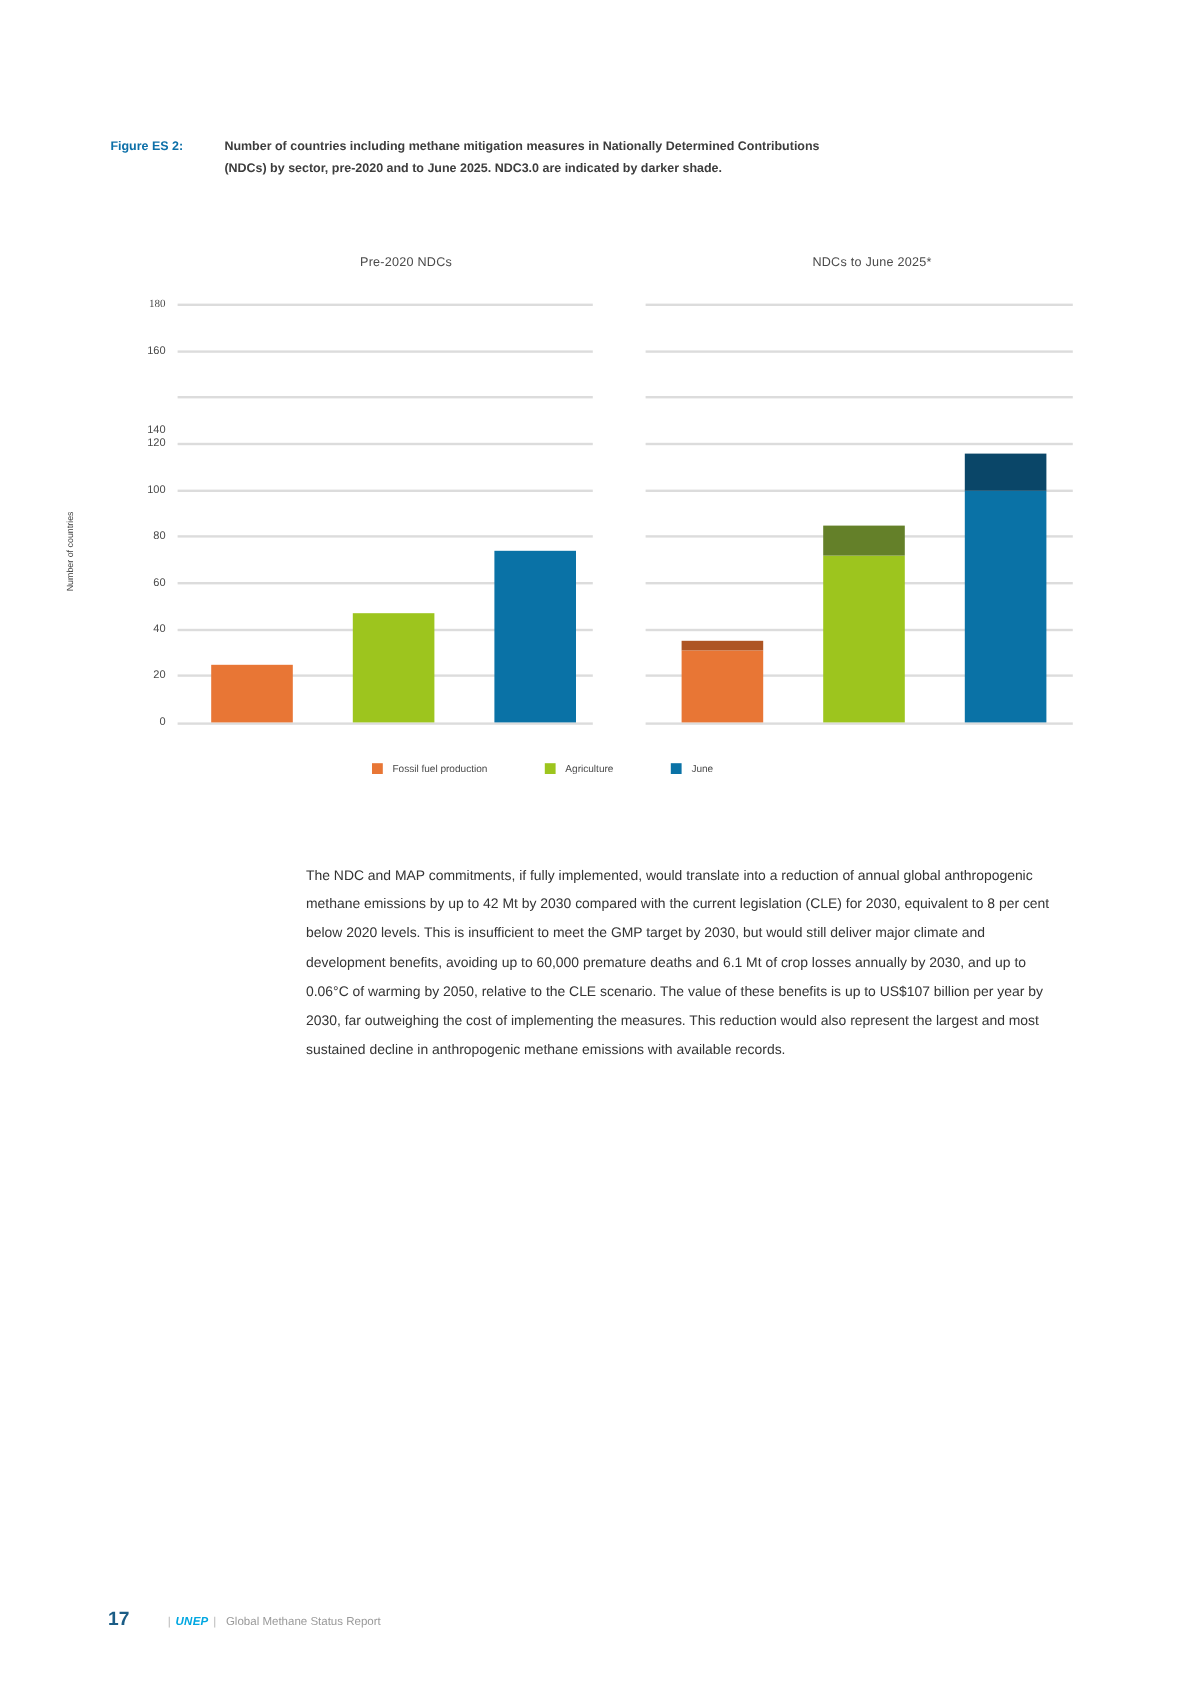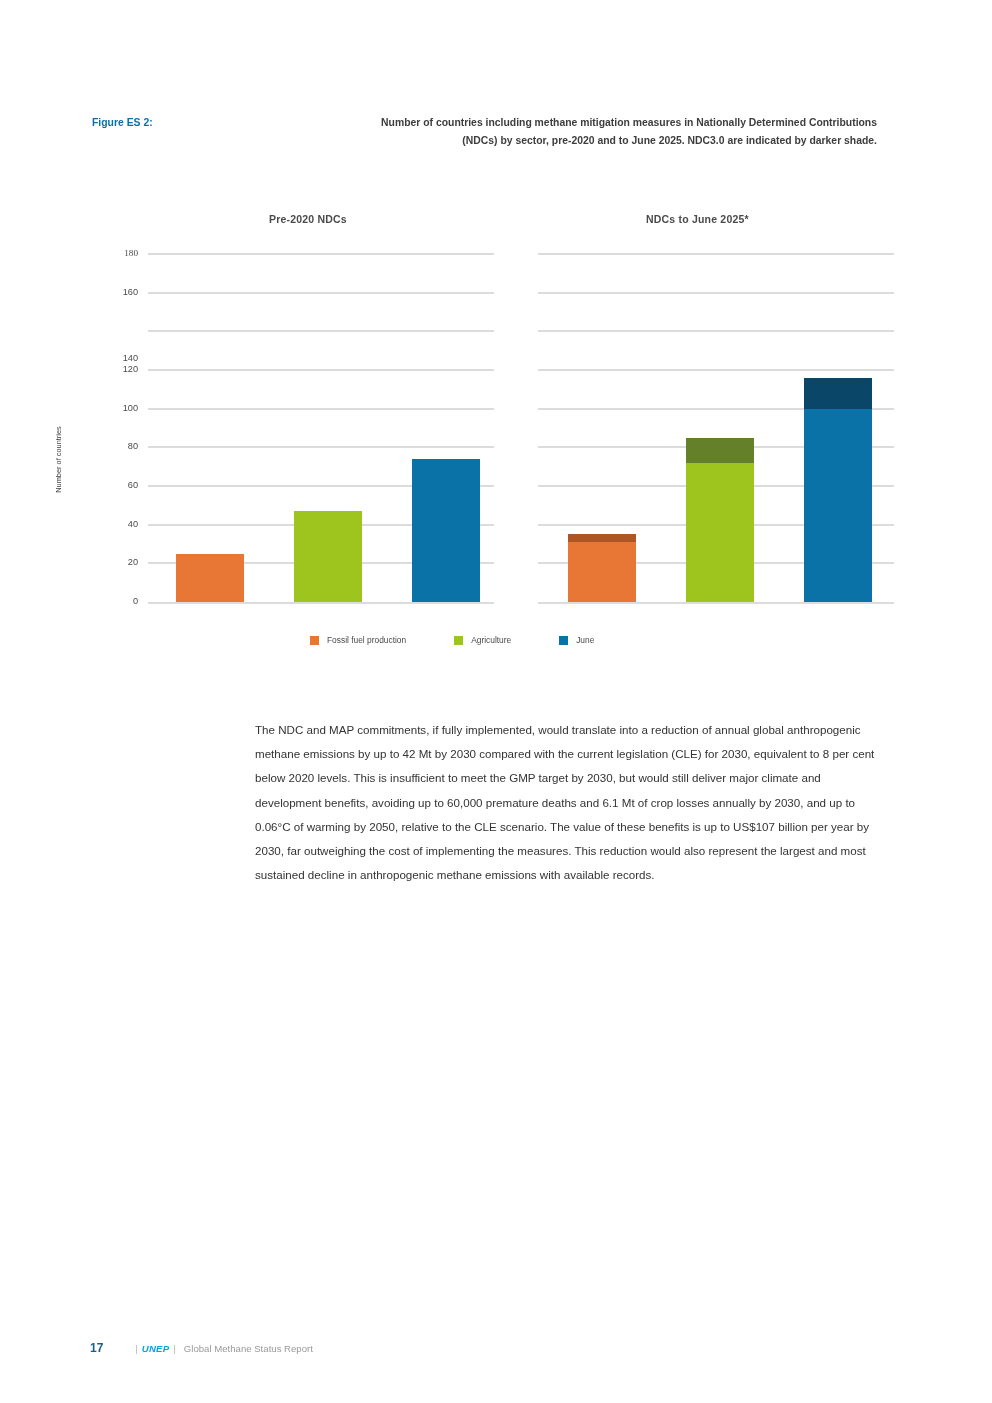--- a/index.html
+++ b/index.html
@@ -32,39 +32,39 @@
     font-weight: bold;
     display: inline-block;
     width: 95px;
     vertical-align: top;
   }
   .caption-body {
     display: inline-block;
     width: 690px;
     vertical-align: top;
     font-weight: bold;
-    text-align: right;
   }
   .caption-body .line { display: block; }
 
   
   .chart-area {
     position: absolute;
     left: 0;
     top: 0;
     width: 992px;
     height: 700px;
   }
   .panel-title {
     position: absolute;
     font-size: 10.5px;
-    font-weight: bold;
+    font-weight: normal;
     color: #4a4a4a;
     letter-spacing: 0.2px;
     white-space: nowrap;
+    margin-left: 31px;
   }
   #title-left  { left: 269px; top: 213px; }
   #title-right { left: 646px; top: 213px; }
 
   .y-axis-title {
     position: absolute;
     left: -12px;
     top: 455px;
     width: 140px;
     text-align: center;
@@ -164,21 +164,21 @@
     left: 90px;
     top: 1341px;
     display: flex;
     align-items: baseline;
     gap: 0;
     font-size: 9.6px;
     color: #8b8b8b;
   }
   .footer-page {
     font-weight: bold;
-    font-size: 12px;
+    font-size: 16px;
     color: #1b5d86;
     margin-right: 28px;
   }
   .footer-sep { color: #b8b8b8; margin: 0 4px; }
   .footer-unep { color: #00a7e1; font-weight: bold; letter-spacing: 0.2px; font-style: italic; }
   .footer-report { color: #9a9a9a; margin-left: 4px; }
 </style>
 </head>
 <body>
 

